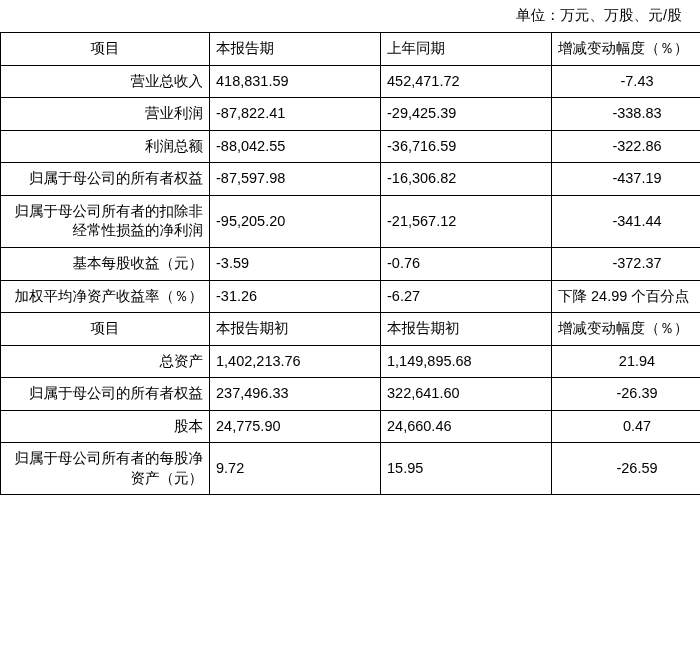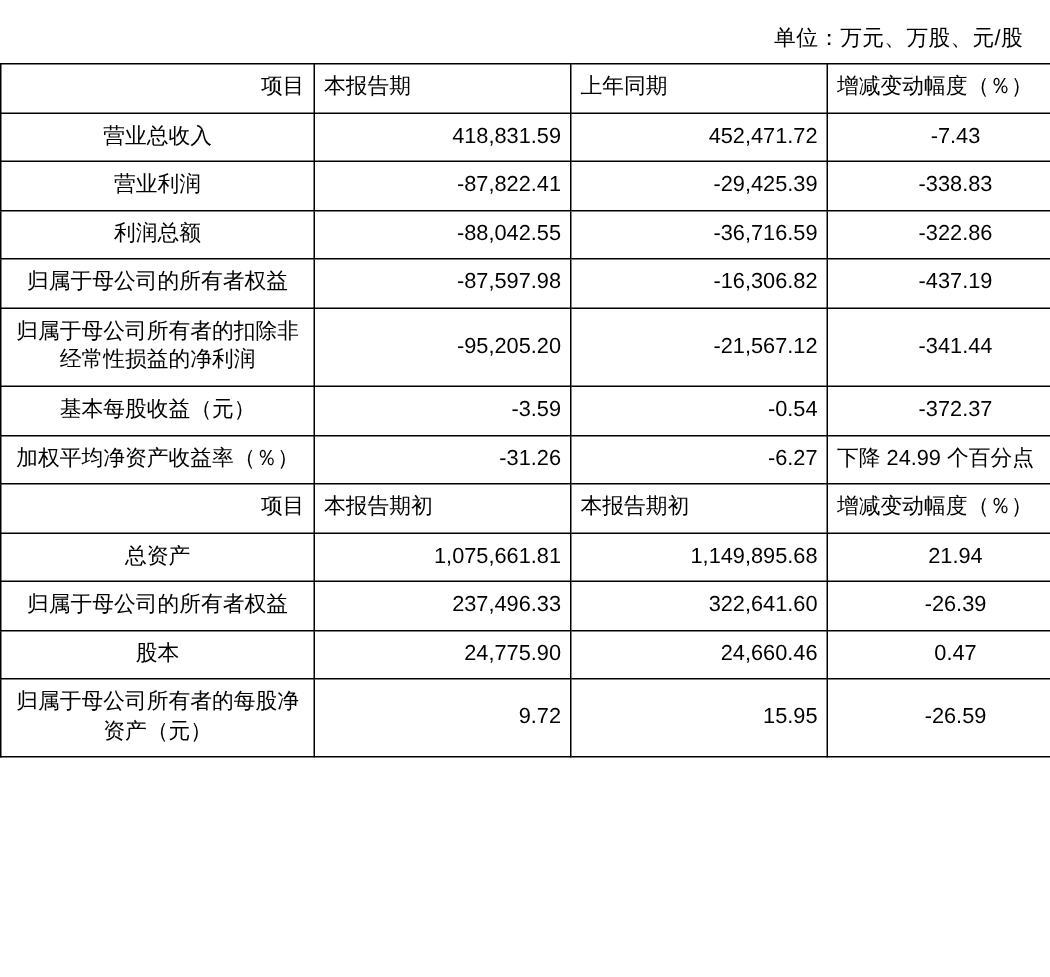--- a/index.html
+++ b/index.html
@@ -16,21 +16,21 @@
   }
   .page {
     position: relative;
     width: 700px;
     height: 651px;
     box-sizing: border-box;
   }
   .unit-line {
     text-align: right;
     font-size: 14.5px;
-    padding: 16px 18px 7px 0;
+    padding: 6px 18px 7px 0;
     letter-spacing: 0.2px;
   }
   table.fin {
     border-collapse: collapse;
     table-layout: fixed;
     width: 672px;
     margin: 0 auto;
     border: 1px solid #000;
   }
   table.fin td, table.fin th {
@@ -43,32 +43,32 @@
   }
   .hdr td {
     text-align: left;
     font-weight: bold;
     font-size: 15px;
     padding-top: 9px;
     padding-bottom: 9px;
   }
   .c-item {
     width: 196px;
-    text-align: center;
+    text-align: right;
     padding-left: 9px;
   }
   .c-num {
     width: 158px;
-    text-align: right;
+    text-align: left;
   }
   .c-chg {
     width: 158px;
     text-align: center;
   }
-  .hdr .c-item { text-align: right; padding-left: 6px; }
+  .hdr .c-item { text-align: center; padding-left: 6px; }
   .two-line { line-height: 1.45; }
   .chg-text {
     text-align: left;
     padding-left: 8px;
     line-height: 1.4;
   }
 </style>
 </head>
 <body>
 
@@ -116,41 +116,41 @@
       <tr>
         <td class="c-item two-line">归属于母公司所有者的扣除非经常性损益的净利润</td>
         <td class="c-num">-95,205.20</td>
         <td class="c-num">-21,567.12</td>
         <td class="c-chg">-341.44</td>
       </tr>
 
       <tr>
         <td class="c-item">基本每股收益（元）</td>
         <td class="c-num">-3.59</td>
-        <td class="c-num">-0.54</td>
+        <td class="c-num">-0.76</td>
         <td class="c-chg">-372.37</td>
       </tr>
 
       <tr>
         <td class="c-item two-line">加权平均净资产收益率（％）</td>
         <td class="c-num">-31.26</td>
         <td class="c-num">-6.27</td>
         <td class="c-chg chg-text">下降 24.99 个百分点</td>
       </tr>
 
       <tr class="hdr">
         <td class="c-item">项目</td>
         <td class="c-num">本报告期初</td>
         <td class="c-num">本报告期初</td>
         <td class="c-chg two-line">增减变动幅度（％）</td>
       </tr>
 
       <tr>
         <td class="c-item">总资产</td>
-        <td class="c-num">1,075,661.81</td>
+        <td class="c-num">1,402,213.76</td>
         <td class="c-num">1,149,895.68</td>
         <td class="c-chg">21.94</td>
       </tr>
 
       <tr>
         <td class="c-item two-line">归属于母公司的所有者权益</td>
         <td class="c-num">237,496.33</td>
         <td class="c-num">322,641.60</td>
         <td class="c-chg">-26.39</td>
       </tr>

